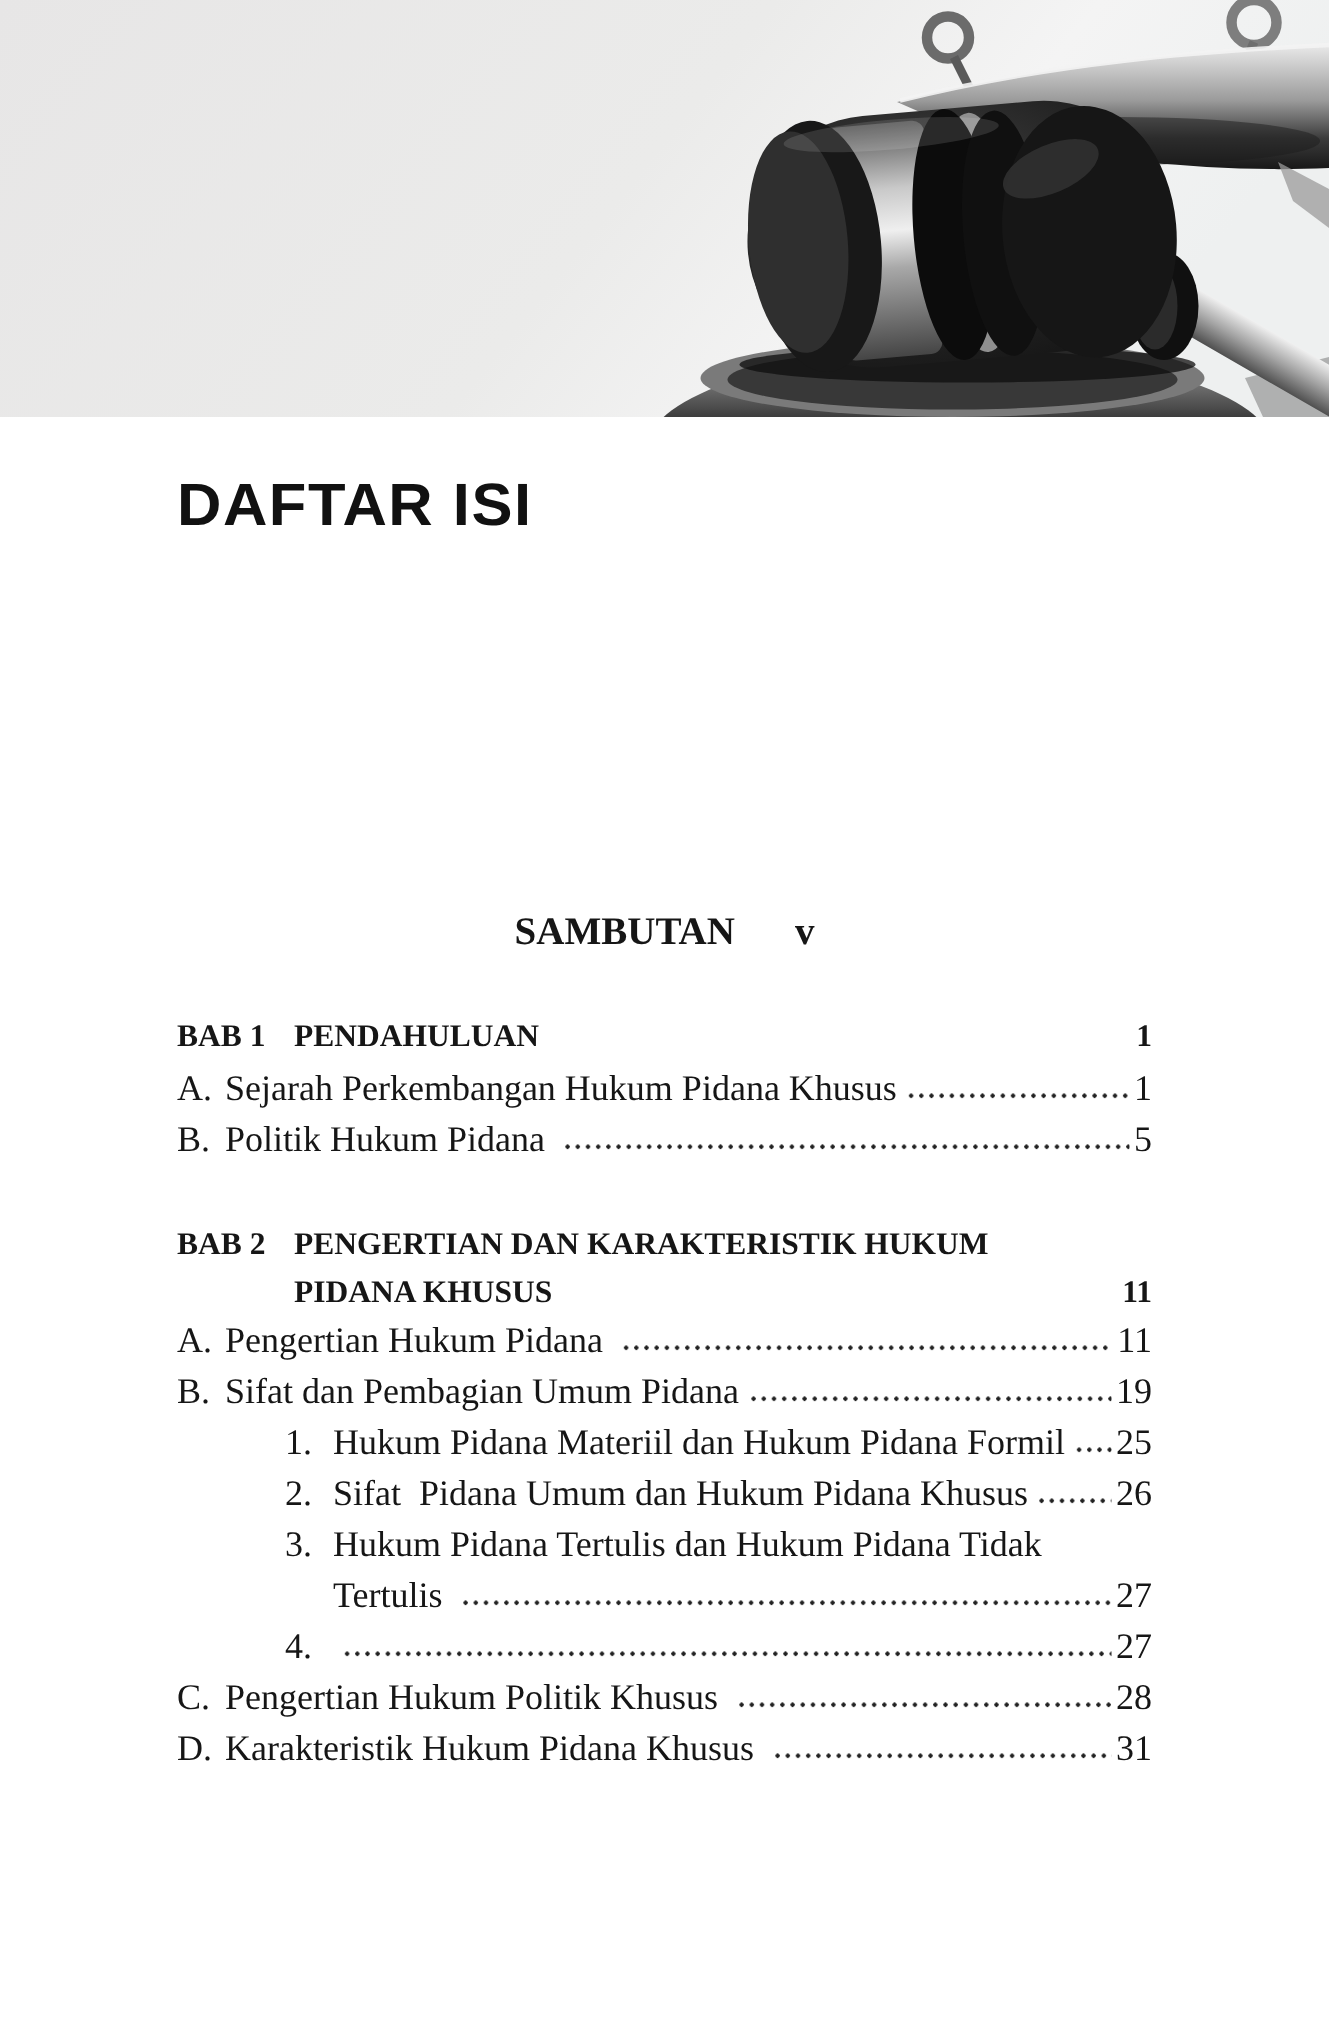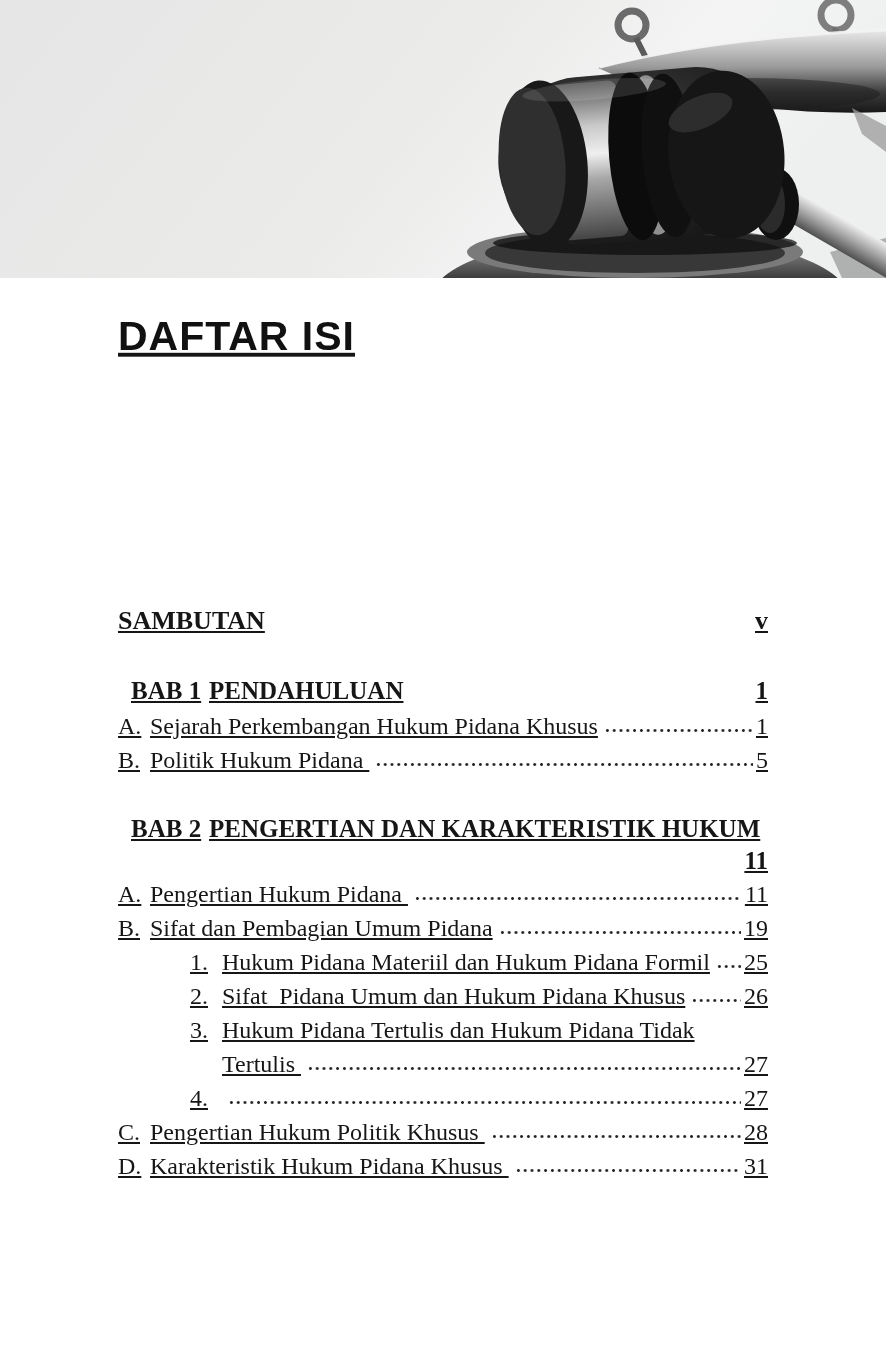--- a/index.html
+++ b/index.html
@@ -14,55 +14,54 @@
 
   
   .photo {
     width: 886px; height: 278px;
     overflow: hidden;
     line-height: 0;
   }
   .photo svg { display: block; }
 
   
-  .content { padding: 0 118px; text-decoration: underline; }
+  .content { padding: 0 118px; }
 
   .page-title {
     margin: 36px 0 0 0;
     font-family: "Liberation Sans", sans-serif;
     font-weight: 800;
     font-size: 41px;
     line-height: 46px;
     letter-spacing: 1px;
     color: #111111;
     transform: scaleY(0.97);
     transform-origin: left top;
   }
 
   .toc { margin-top: 242px; font-size: 24px; }
 
   
   .fm-row {
     display: flex;
-    justify-content: space-between;
+    justify-content: center;
     line-height: 38px;
     font-size: 26px;
     font-weight: bold;
     gap: 40px;
   }
 
   
   .chapter-1 { margin-top: 32px; }
   .chapter-2 { margin-top: 36px; }
   .head-row {
     display: flex;
-    font-size: 25px;
+    font-size: 21px;
     font-weight: bold;
     line-height: 32px;
-    margin-left: 13px;
   }
   .chapter-1 .head-row { line-height: 37px; }
   .ch-label { flex: 0 0 78px; }
   .ch-indent { flex: 0 0 78px; }
   .spacer { flex: 1 1 auto; }
   .ch-page { text-align: right; }
 
   
   .entry { display: flex; line-height: 34px; }
   .entry .marker { flex: 0 0 32px; }
@@ -198,20 +197,21 @@
       </div>
     </div>
 
     <div class="chapter chapter-2">
       <div class="head-row">
         <span class="ch-label">BAB 2</span>
         <span class="ch-title">PENGERTIAN DAN KARAKTERISTIK HUKUM</span>
       </div>
       <div class="head-row">
         <span class="ch-indent"></span>
+        <span class="ch-title">PIDANA KHUSUS</span>
         <span class="spacer"></span>
         <span class="ch-page">11</span>
       </div>
 
       <div class="entry">
         <span class="marker">A.</span>
         <span class="etext">Pengertian Hukum Pidana </span>
         <span class="dots"></span>
         <span class="epage">11</span>
       </div>

